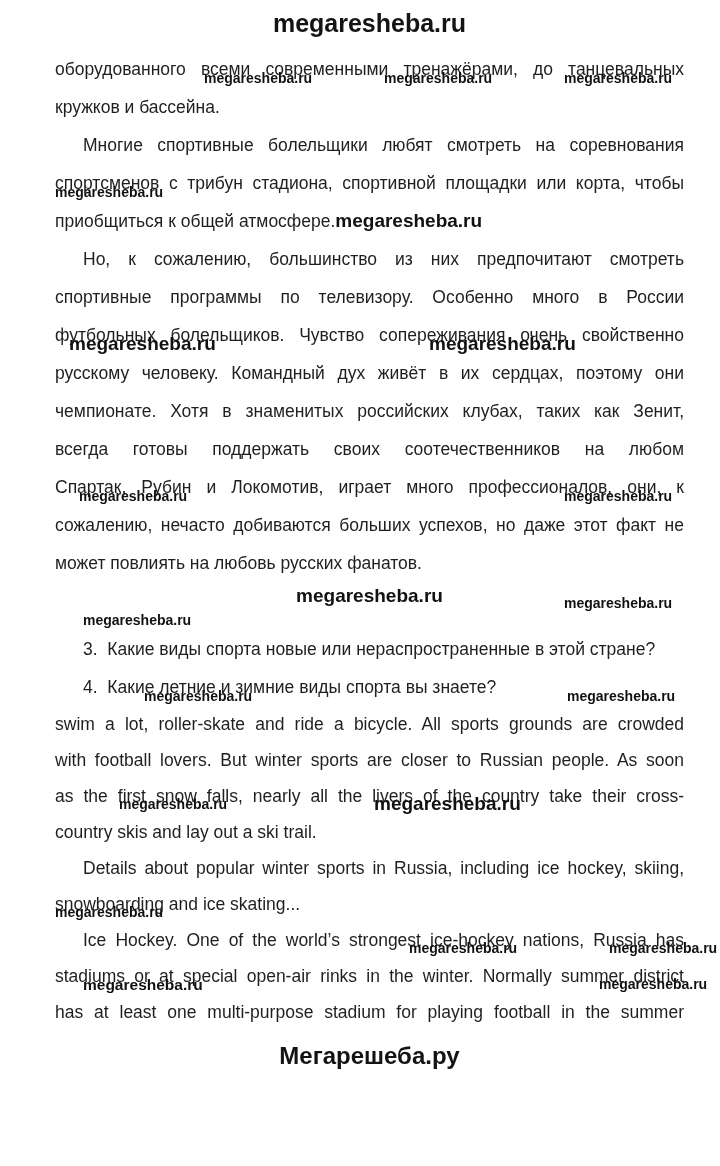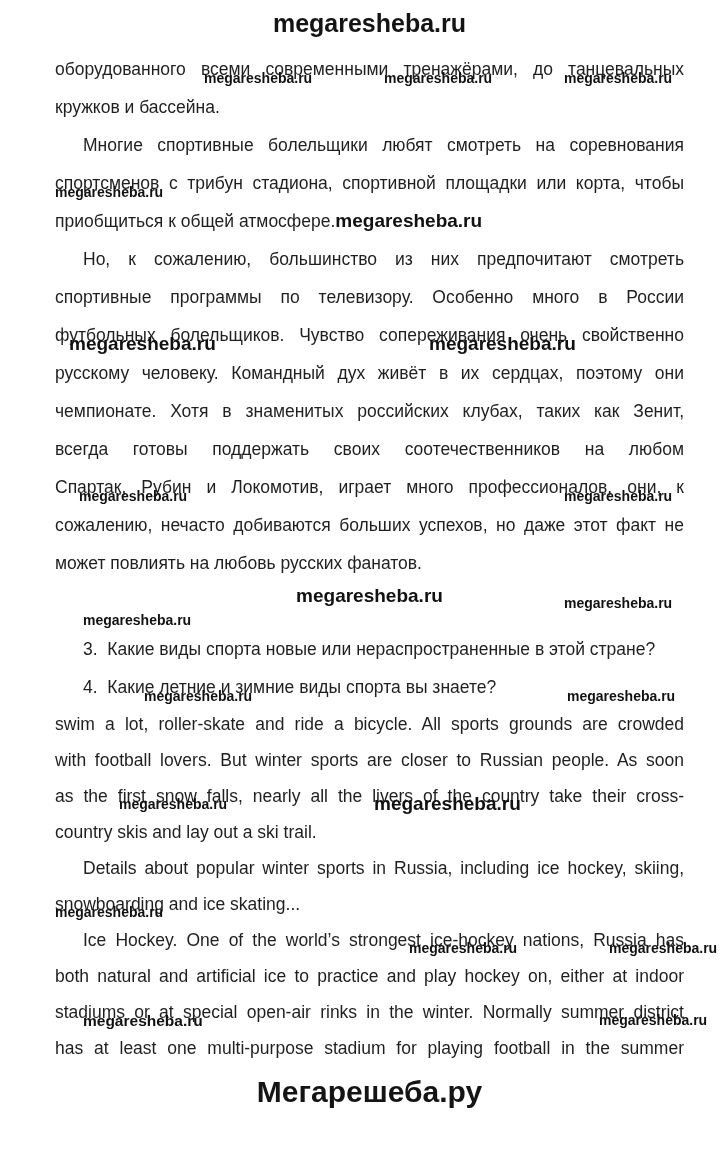--- a/index.html
+++ b/index.html
@@ -57,21 +57,21 @@
 
   .row-f {
     height: 20px;
     line-height: 20px;
     padding-left: 28px;
   }
 
   .ftr {
     text-align: center;
     font-weight: 700;
-    font-size: 30px;
+    font-size: 24px;
     line-height: 32px;
     margin-top: 10px;
     color: #141414;
   }
 </style>
 </head>
 <body>
 
 <div class="page">
 
@@ -157,21 +157,20 @@
     <span class="wm sm abs" style="left:0px">megaresheba.ru</span>
   </div>
 
   <div class="ln en j ind">Ice Hockey. One of the world’s strongest ice-hockey nations, Russia has</div>
 
   <div class="wmrow">
     <span class="wm sm abs" style="left:354px">megaresheba.ru</span>
     <span class="wm sm abs" style="left:554px">megaresheba.ru</span>
   </div>
 
-  <div class="ln en j">both natural and artificial ice to practice and play hockey on, either at indoor</div>
   <div class="ln en j">stadiums or at special open-air rinks in the winter. Normally summer district</div>
 
   <div class="wmrow">
     <span class="wm md abs" style="left:28px">megaresheba.ru</span>
     <span class="wm sm abs" style="left:544px">megaresheba.ru</span>
   </div>
 
   <div class="ln en j">has at least one multi-purpose stadium for playing football in the summer</div>
 
   <div class="ftr">Мегарешеба.ру</div>

